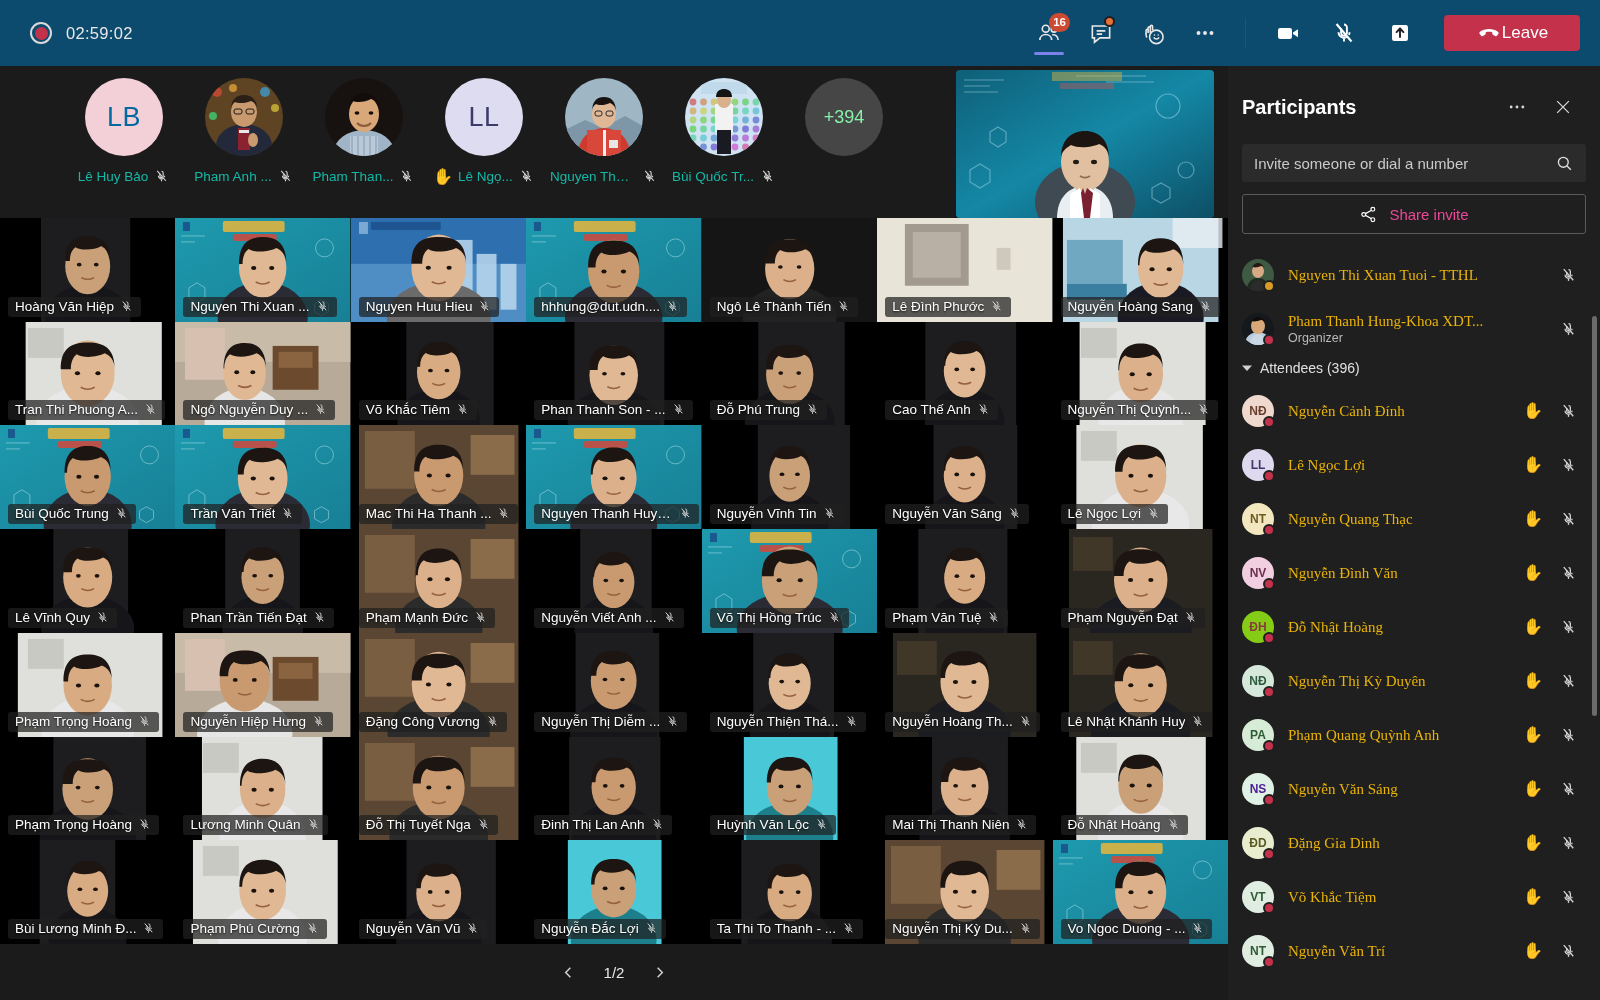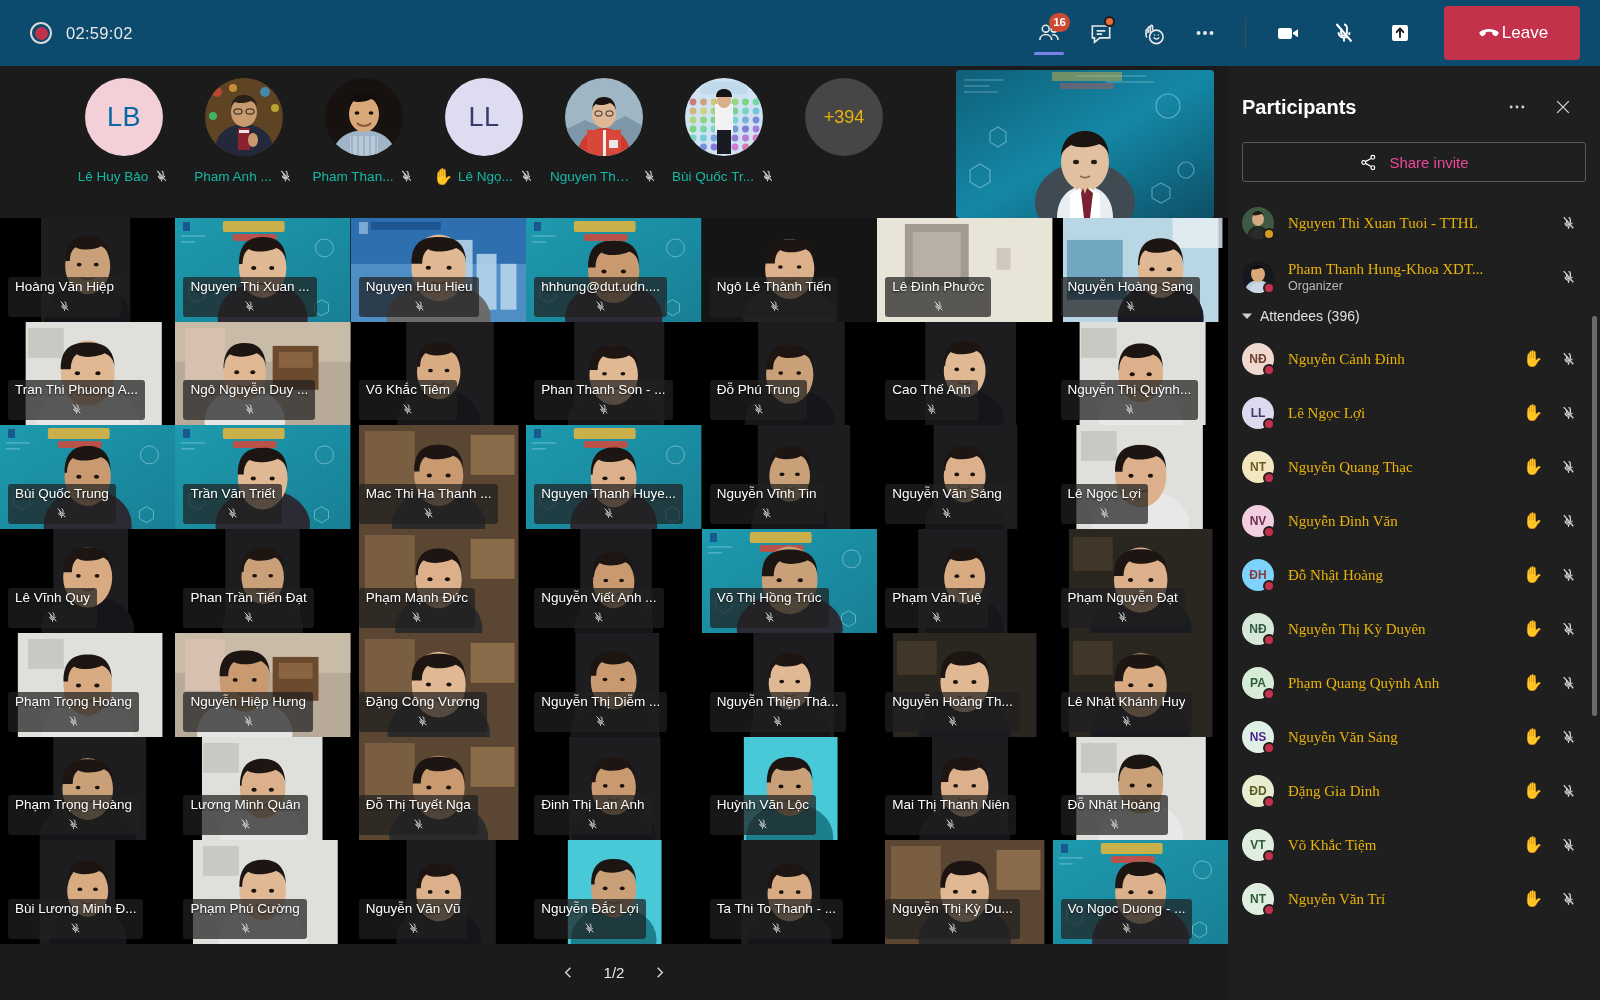--- a/index.html
+++ b/index.html
@@ -19,44 +19,44 @@
   .rec-dot i{display:block;width:13px;height:13px;border-radius:50%;background:#c4314b;}
   .rec-time{font-size:16.5px;color:#e8e8e8;letter-spacing:.3px;}
   .tb-right{margin-left:auto;display:flex;align-items:center;gap:0;padding-right:6px;}
   .tb-btn{position:relative;width:52px;height:48px;display:flex;align-items:center;justify-content:center;border-radius:4px;cursor:pointer;}
   .tb-btn svg{display:block;}
   .tb-btn.active::after{content:"";position:absolute;bottom:2px;left:50%;transform:translateX(-50%);width:30px;height:3px;border-radius:2px;background:#7b83eb;}
   .badge{position:absolute;top:4px;right:5px;min-width:19px;height:19px;border-radius:10px;background:#cc4a31;color:#fff;font-size:11.5px;line-height:19px;text-align:center;padding:0 4px;font-weight:600;}
   .dotbadge{position:absolute;top:7px;right:12px;width:11px;height:11px;border-radius:50%;background:#e8703a;border:2px solid #1f1f1f;}
   .tb-div{width:1px;height:30px;background:#484848;margin:0 14px;}
   .media-btn{width:56px;height:44px;display:flex;align-items:center;justify-content:center;border-radius:4px;cursor:pointer;}
-  .leave-btn{margin-left:16px;height:54px;min-width:136px;background:#c4314b;border-radius:4px;display:flex;align-items:center;justify-content:center;padding:0 22px;cursor:pointer;}
+  .leave-btn{margin-left:16px;height:36px;min-width:136px;background:#c4314b;border-radius:4px;display:flex;align-items:center;justify-content:center;padding:0 22px;cursor:pointer;}
   .leave-btn span{color:#fff;font-size:17px;}
 
   
   .body{flex:1;display:flex;min-height:0;}
   .stage{width:1228px;flex:0 0 1228px;display:flex;flex-direction:column;min-width:0;position:relative;background:#1b1b1b;}
 
   
   .filmstrip{height:152px;flex:0 0 152px;position:relative;background:#1b1b1b;}
   .rosterlist{display:flex;align-items:flex-start;padding:12px 0 0 64px;gap:0;}
   .rosteritem{width:120px;display:flex;flex-direction:column;align-items:center;cursor:pointer;}
   .ravatar{width:78px;height:78px;border-radius:50%;overflow:hidden;display:flex;align-items:center;justify-content:center;font-size:27px;font-weight:500;letter-spacing:.5px;}
   .rname{margin-top:12px;display:flex;align-items:center;justify-content:center;gap:5px;max-width:118px;}
   .rname b{font-weight:400;font-size:13.5px;color:#14b8a6;white-space:nowrap;overflow:hidden;text-overflow:ellipsis;max-width:86px;}
-  .overflow-pill{width:78px;height:78px;border-radius:50%;background:#464646;display:flex;align-items:center;justify-content:center;font-size:18px;color:#eab308;}
+  .overflow-pill{width:78px;height:78px;border-radius:50%;background:#464646;display:flex;align-items:center;justify-content:center;font-size:18px;color:#86efac;}
 
   
   .selfview{position:absolute;right:14px;top:4px;width:258px;height:148px;border-radius:4px;overflow:hidden;background:#0f3f52;}
 
   
   .grid{flex:1;margin:0 0 0 0;position:relative;background:#000;display:grid;grid-template-columns:repeat(7,1fr);grid-template-rows:repeat(7,1fr);gap:0;overflow:hidden;}
   .cell{position:relative;overflow:hidden;background:#000;}
   .cell .vid{position:absolute;inset:0;}
-  .cell .label{position:absolute;left:8px;bottom:5px;display:flex;align-items:center;gap:5px;background:rgba(32,32,32,.72);padding:2px 7px 3px;border-radius:3px;max-width:94%;flex-direction:column;}
+  .cell .label{position:absolute;left:8px;bottom:5px;display:flex;align-items:center;gap:5px;background:rgba(32,32,32,.72);padding:2px 7px 3px;border-radius:3px;max-width:94%;}
   .cell .label b{font-weight:400;font-size:13.5px;color:#fff;white-space:nowrap;overflow:hidden;text-overflow:ellipsis;text-shadow:0 1px 2px rgba(0,0,0,.8);}
 
   
   .pager{height:56px;flex:0 0 56px;display:flex;align-items:center;justify-content:center;gap:22px;background:#1b1b1b;}
   .pgbtn{width:26px;height:26px;display:flex;align-items:center;justify-content:center;cursor:pointer;border-radius:3px;color:#d6d6d6;}
   .pgnum{font-size:15px;color:#e8e8e8;}
 
   
   .panel{flex:1;background:#1f1f1f;display:flex;flex-direction:column;min-width:0;position:relative;}
   .panel-head{display:flex;align-items:center;padding:26px 22px 8px 14px;}
@@ -1648,20 +1648,27 @@
               </svg>
           </div>
           <div class="ph-btn">
             <svg width="20" height="20" viewBox="0 0 24 24" fill="none" stroke="#d9d9d9" stroke-width="1.5">
                 <path d="M5 5l14 14M19 5L5 19"></path>
               </svg>
           </div>
         </div>
       </div>
 
+      <div class="searchbox">
+        <input placeholder="Invite someone or dial a number" style="">
+        <svg width="19" height="19" viewBox="0 0 24 24" fill="none" stroke="#e0e0e0" stroke-width="1.7">
+            <circle cx="10.5" cy="10.5" r="6.2"></circle>
+            <path d="M15.2 15.2L20 20"></path>
+          </svg>
+      </div>
 
       <div class="shareinvite">
         <svg width="19" height="19" viewBox="0 0 24 24" fill="none" stroke="#fff" stroke-width="1.5">
           <circle cx="17.5" cy="5.5" r="2.4"></circle>
             <circle cx="6" cy="12" r="2.4"></circle>
             <circle cx="17.5" cy="18.5" r="2.4"></circle>
           <path d="M8.2 10.9l7.1-4M8.2 13.1l7.1 4"></path>
         </svg>
         <span>Share invite</span>
       </div>
@@ -1790,21 +1797,21 @@
 <path d="M12 4.6a2.3 2.3 0 0 1 2.3 2.3v4.3c0 .4-.1.8-.3 1.1"></path>
                 <path d="M9.7 7.7v3.5A2.3 2.3 0 0 0 12 13.5c.5 0 .9-.2 1.3-.4"></path>
 <path d="M7.6 11a4.4 4.4 0 0 0 6.6 3.8M16.4 11c0 .7-.2 1.4-.5 2"></path>
                 <path d="M12 16.3v2.5"></path>
                 <path d="M6 4l12 14"></path>
               </svg>
             </div>
           </div>
           <div class="prow">
             <div class="pav-wrap">
-       <div class="pav" style="background:#7dd3fc;color:#8a3b3b">ĐH</div>
+       <div class="pav" style="background:#84cc16;color:#8a3b3b">ĐH</div>
        <span class="pres" style="background:#c4314b"></span>
      </div>
      <div class="pname">Đỗ Nhật Hoàng</div>
      <div class="picons">
               <span class="hand">✋</span>
               <svg width="19" height="19" viewBox="0 0 24 24" fill="none" stroke="#d8d8d8" stroke-width="1.6">
 <path d="M12 4.6a2.3 2.3 0 0 1 2.3 2.3v4.3c0 .4-.1.8-.3 1.1"></path>
                 <path d="M9.7 7.7v3.5A2.3 2.3 0 0 0 12 13.5c.5 0 .9-.2 1.3-.4"></path>
 <path d="M7.6 11a4.4 4.4 0 0 0 6.6 3.8M16.4 11c0 .7-.2 1.4-.5 2"></path>
                 <path d="M12 16.3v2.5"></path>

